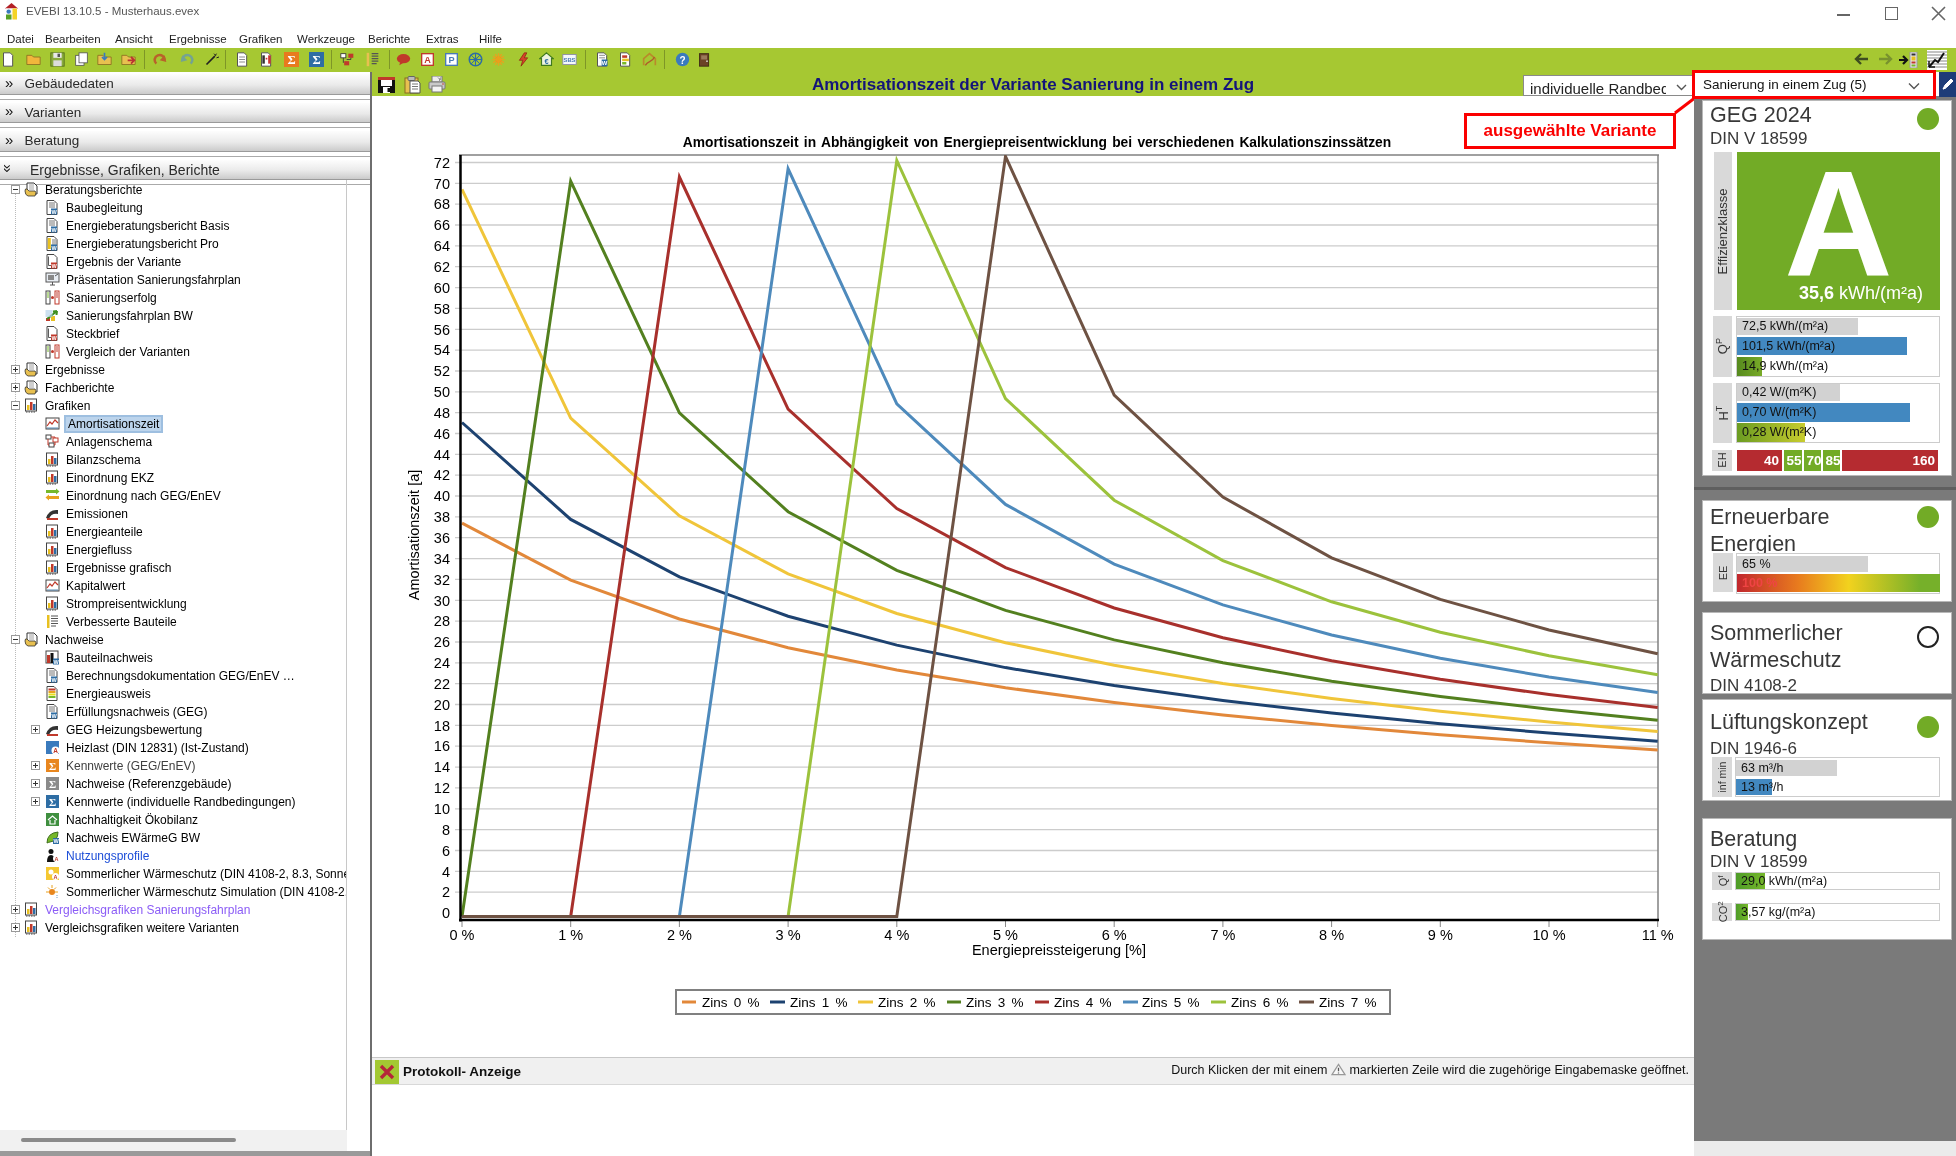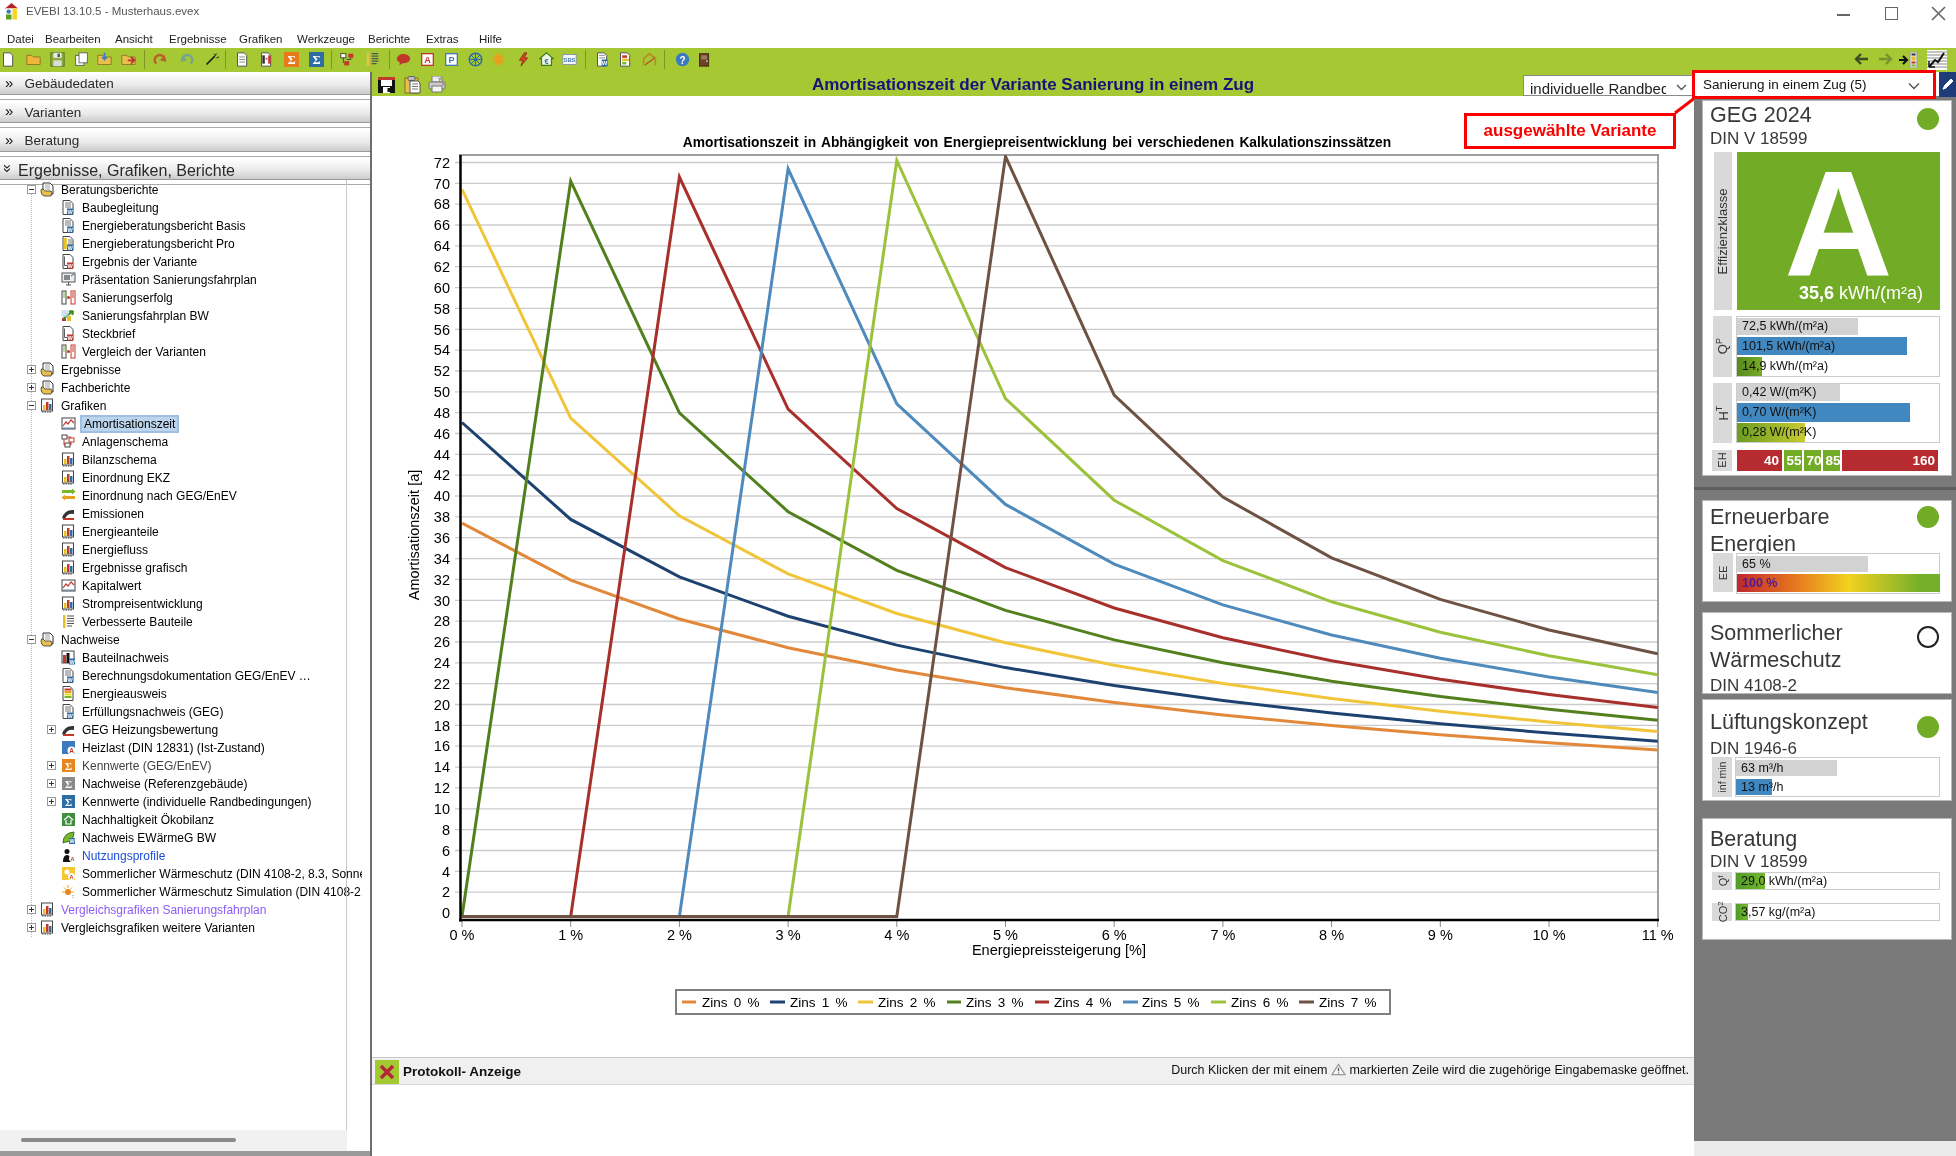--- a/index.html
+++ b/index.html
@@ -208,23 +208,23 @@
 <div class="abs" style="left:0;top:101.5px;width:371px;height:21.5px;background:linear-gradient(#fdfdfd,#eaeaea 55%,#cbcbcb);border-top:1px solid #fff;border-bottom:1px solid #9a9a9a"></div>
 <div class="abs" style="left:5px;top:102px;font-size:15px;color:#111">»</div>
 <div class="abs" style="left:24.5px;top:104.5px;font-size:13.5px;color:#2a2a2a">Varianten</div>
 <div class="abs" style="left:0;top:127.0px;width:371px;height:1px;background:#aaa"></div>
 <div class="abs" style="left:0;top:130px;width:371px;height:21.5px;background:linear-gradient(#fdfdfd,#eaeaea 55%,#cbcbcb);border-top:1px solid #fff;border-bottom:1px solid #9a9a9a"></div>
 <div class="abs" style="left:5px;top:131px;font-size:15px;color:#111">»</div>
 <div class="abs" style="left:24.5px;top:133px;font-size:13.5px;color:#2a2a2a">Beratung</div>
 <div class="abs" style="left:0;top:155.5px;width:371px;height:1px;background:#aaa"></div>
 <div class="abs" style="left:0;top:158.5px;width:371px;height:21.5px;background:linear-gradient(#fdfdfd,#eaeaea 55%,#cbcbcb);border-top:1px solid #fff;border-bottom:1px solid #9a9a9a"></div>
 <div class="abs" style="left:4px;top:160px;font-size:15px;color:#111;transform:rotate(90deg)">»</div>
-<div class="abs" style="left:18px;top:161.5px;font-size:16px;color:#2a2a2a">Ergebnisse, Grafiken, Berichte</div>
+<div class="abs" style="left:30px;top:161.5px;font-size:14px;color:#2a2a2a">Ergebnisse, Grafiken, Berichte</div>
 <div class="abs" style="left:0;top:184.0px;width:371px;height:1px;background:#aaa"></div>
-<div class="abs" style="left:16px;top:180px;width:346px;height:950px;overflow:hidden">
+<div class="abs" style="left:0;top:180px;width:346px;height:950px;overflow:hidden">
     <div class="abs" style="left:0;top:-180px;width:346px;height:1130px">
       <div class="abs" style="left:15px;top:190px;width:1px;height:747px;background-image:linear-gradient(#bbb 50%,transparent 50%);background-size:1px 2px"></div>
       <div class="abs" style="left:11px;top:185px;width:9px;height:9px;background:#fff;border:1px solid #999"></div>
       <div class="abs" style="left:13px;top:189px;width:5px;height:1px;background:#333"></div>
       <div class="abs" style="left:24px;top:181px;width:15px;height:17px">
         <svg width="15" height="15" viewBox="0 0 15 15" style="position:absolute;left:0;top:1px">
           <path d="M3,1 L10,1 L13,4 L13,12 L3,12 Z" fill="#fff" stroke="#333"></path>
           <path d="M5,3 h5 M5,5 h5 M5,7 h5" stroke="#888" stroke-width="0.8"></path>
           <path d="M1,9 Q1,6 3,7 L5,9 L11,9 Q13,10 11,14 L4,14 Q1,13 1,9 Z" fill="#e8c050" stroke="#333" stroke-width="0.8"></path>
         </svg>
@@ -862,21 +862,21 @@
 <div class="abs" style="left:1702px;top:500px;width:250px;height:102px;background:#fff;border:1px solid #b8b8b8"></div>
 <div class="abs" style="left:1710px;top:504px;font-size:21.5px;color:#383838;line-height:27px">Erneuerbare<br>Energien</div>
 <div class="abs" style="left:1917px;top:506px;width:22px;height:22px;border-radius:50%;background:#72ab26"></div>
 <div class="abs" style="left:1713px;top:553px;width:20px;height:39px;background:#d9d9d9;display:flex;align-items:center;justify-content:center">
     <div style="transform:rotate(-90deg);white-space:nowrap;font-size:11px;color:#333">EE</div>
   </div>
 <div class="abs" style="left:1736px;top:553px;width:204px;height:41px;background:#fff;border:1px solid #ccc"></div>
 <div class="abs" style="left:1737px;top:556px;width:131px;height:16px;background:#d2d2d2"></div>
 <div class="abs" style="left:1742px;top:557.0px;font-size:12.5px;color:#111;font-weight:normal;white-space:nowrap">65 %</div>
 <div class="abs" style="left:1737px;top:574px;width:202.5px;height:17.5px;background:linear-gradient(90deg,#c1272d,#e87b1e 30%,#f2d21e 55%,#76b02a 90%)"></div>
-<div class="abs" style="left:1742px;top:575.75px;font-size:12.5px;color:#4c1d95;font-weight:bold;white-space:nowrap">100 %</div>
+<div class="abs" style="left:1742px;top:575.75px;font-size:12.5px;color:#ef4444;font-weight:bold;white-space:nowrap">100 %</div>
 <div class="abs" style="left:1702px;top:612px;width:250px;height:82px;background:#fff;border:1px solid #b8b8b8"></div>
 <div class="abs" style="left:1710px;top:620px;font-size:21.5px;color:#383838;line-height:27px">Sommerlicher<br>Wärmeschutz</div>
 <div class="abs" style="left:1710px;top:676px;font-size:17px;color:#383838">DIN 4108-2</div>
 <div class="abs" style="left:1917px;top:626px;width:22px;height:22px;border-radius:50%;background:#fff;border:2px solid #222"></div>
 <div class="abs" style="left:1702px;top:699px;width:250px;height:102px;background:#fff;border:1px solid #b8b8b8"></div>
 <div class="abs" style="left:1710px;top:710px;font-size:21.5px;color:#383838">Lüftungskonzept</div>
 <div class="abs" style="left:1710px;top:739px;font-size:17px;color:#383838">DIN 1946-6</div>
 <div class="abs" style="left:1917px;top:716px;width:22px;height:22px;border-radius:50%;background:#72ab26"></div>
 <div class="abs" style="left:1712px;top:757px;width:20px;height:40px;background:#d9d9d9;display:flex;align-items:center;justify-content:center">
     <div style="transform:rotate(-90deg);white-space:nowrap;font-size:10.5px;color:#333">inf min</div>

